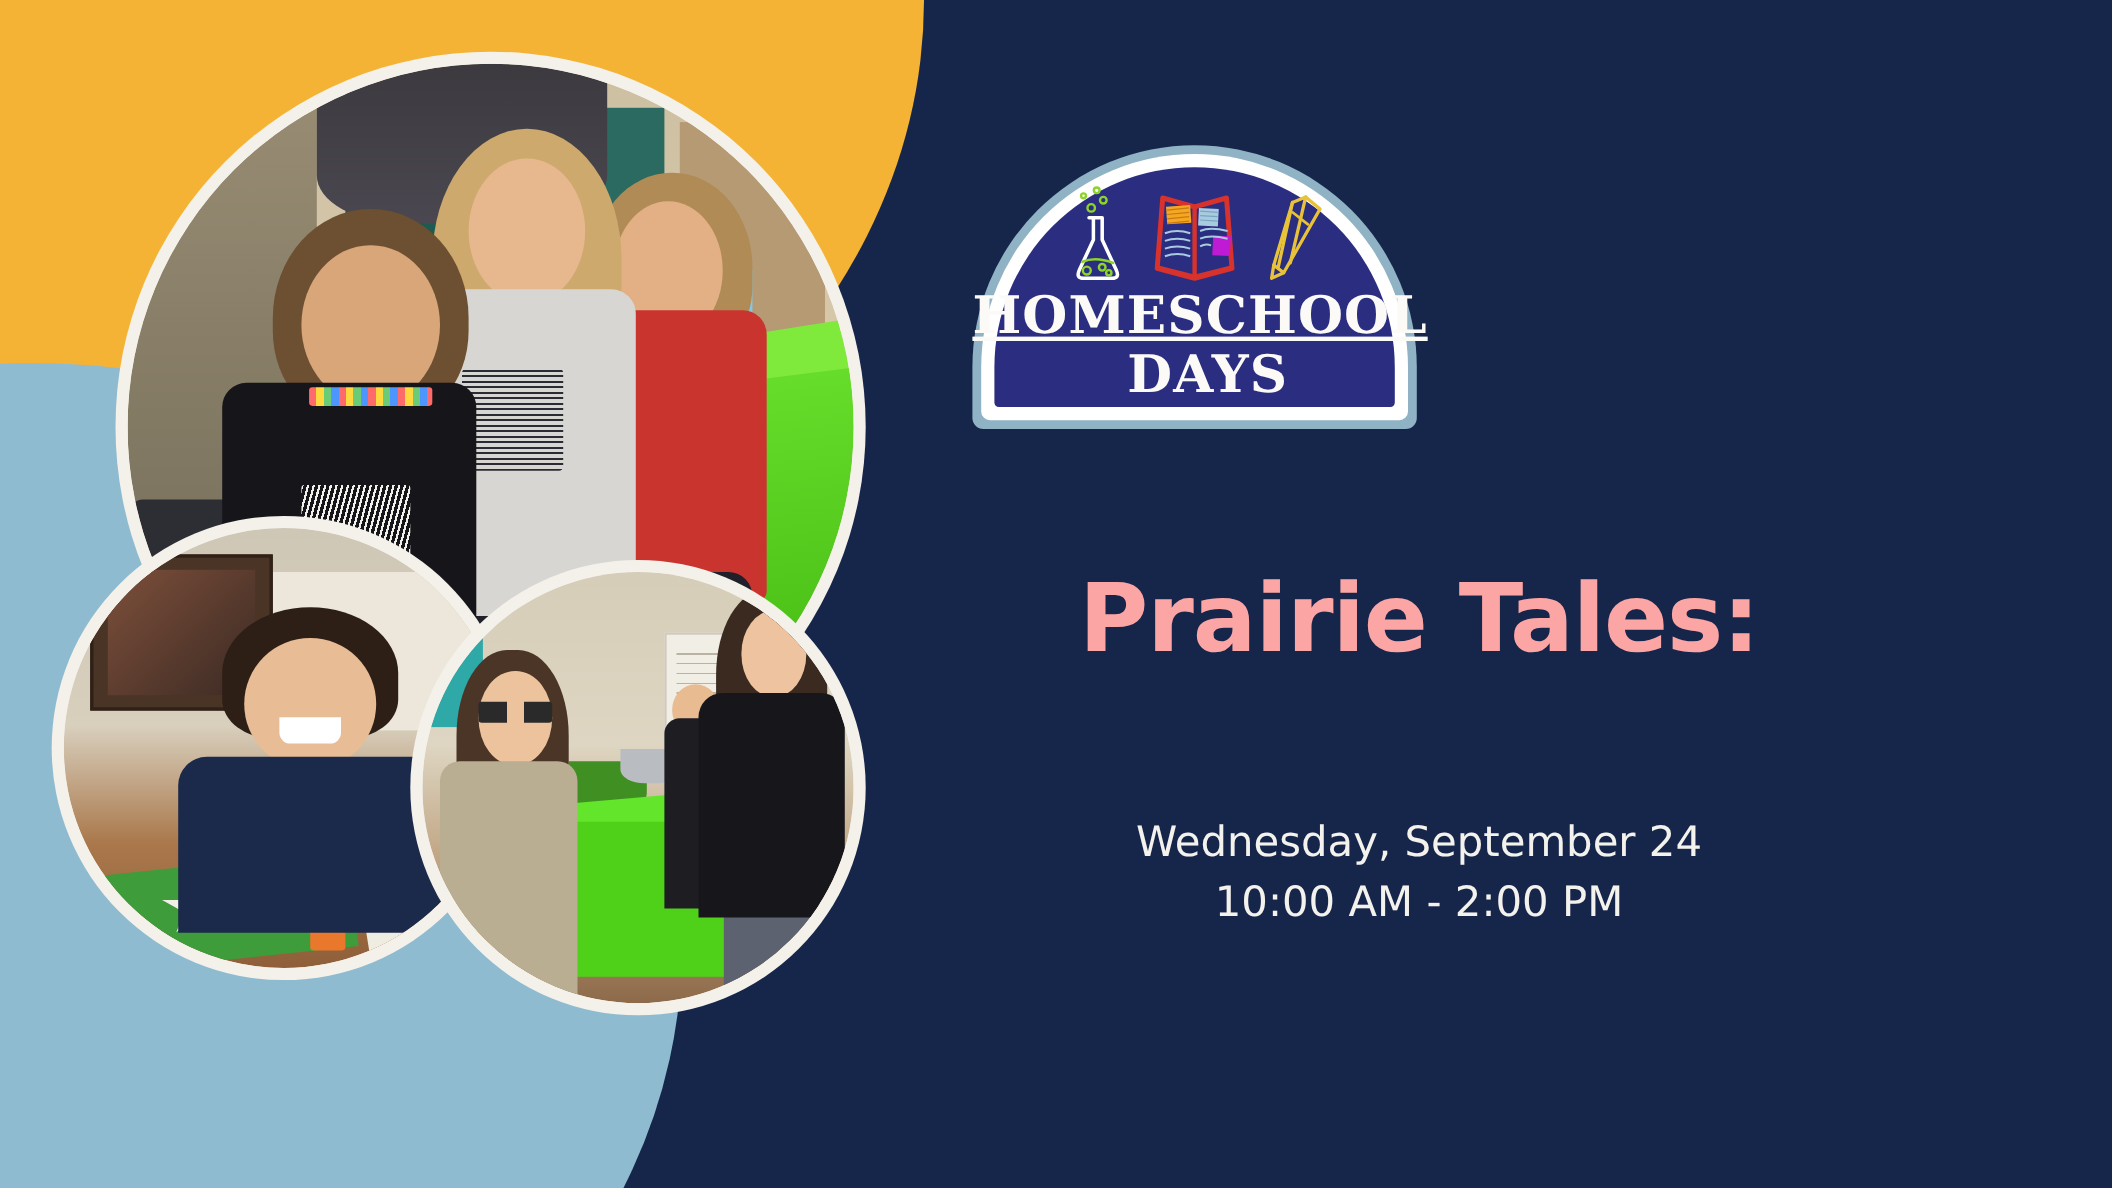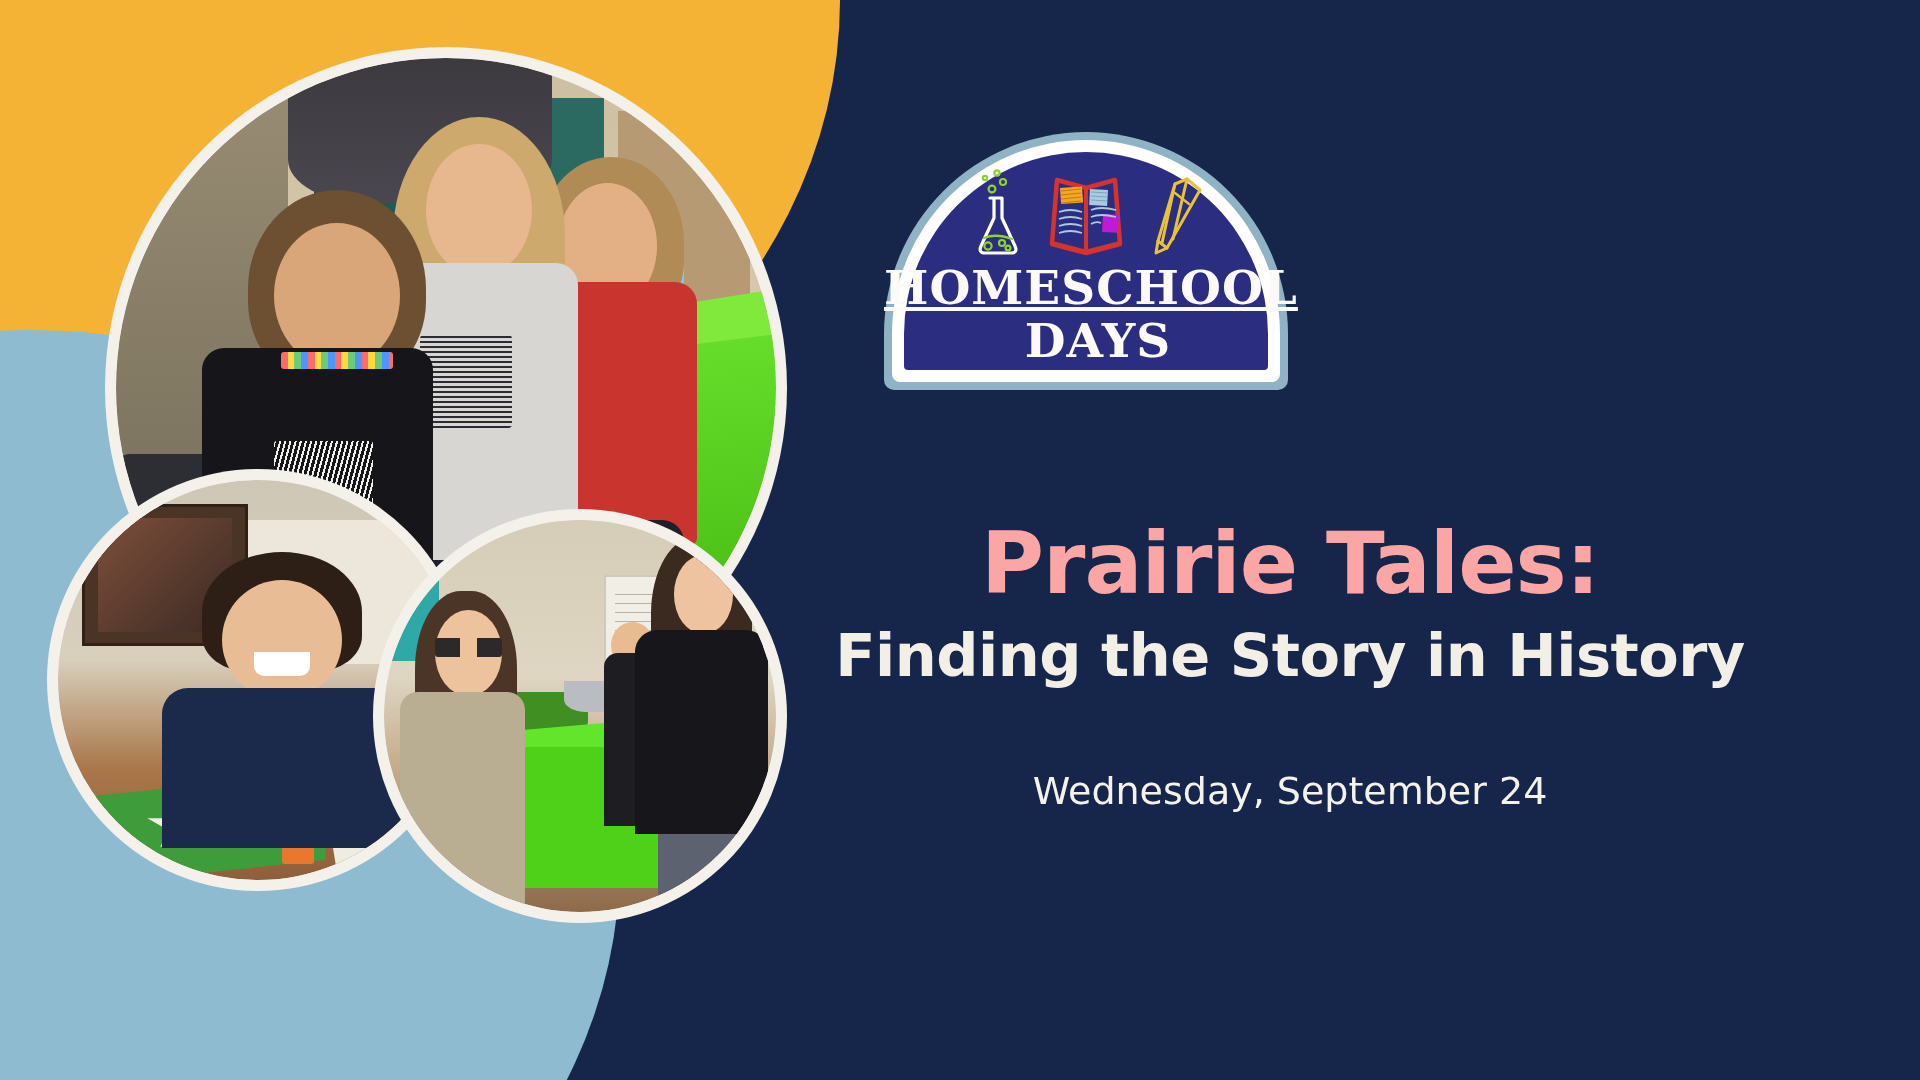--- a/index.html
+++ b/index.html
@@ -181,21 +181,21 @@
     letter-spacing:-0.5px;
   }
   .meta{
     position:absolute;left:660px;top:738px;width:1260px;text-align:center;
     color:#f4f2ec;
     font-family:"DejaVu Sans", sans-serif;
     font-weight:400;
     font-size:38px;
     line-height:1.45;
   }
-  .meta div{white-space:nowrap;margin-top:26px;}
+  .meta div{white-space:nowrap;}
 </style>
 </head>
 <body>
 
 <div class="stage">
 
   <div class="blob-yellow"></div>
   <div class="blob-blue"></div>
 
   <div class="photo" id="photo-main">
@@ -341,20 +341,20 @@
     </div>
 
     <div class="badge-text">
       <div class="badge-line1">HOMESCHOOL</div>
       <div class="badge-line2">DAYS</div>
     </div>
   </div>
 
   <div class="headline">
     <div class="title-main">Prairie Tales:</div>
-    <div class="title-sub">Finding the Story in History</div>
   </div>
 
   <div class="meta">
     <div>Wednesday, September 24</div>
+    <div>10:00 AM - 2:00 PM</div>
   </div>
 
 </div>
 
 </body></html>

